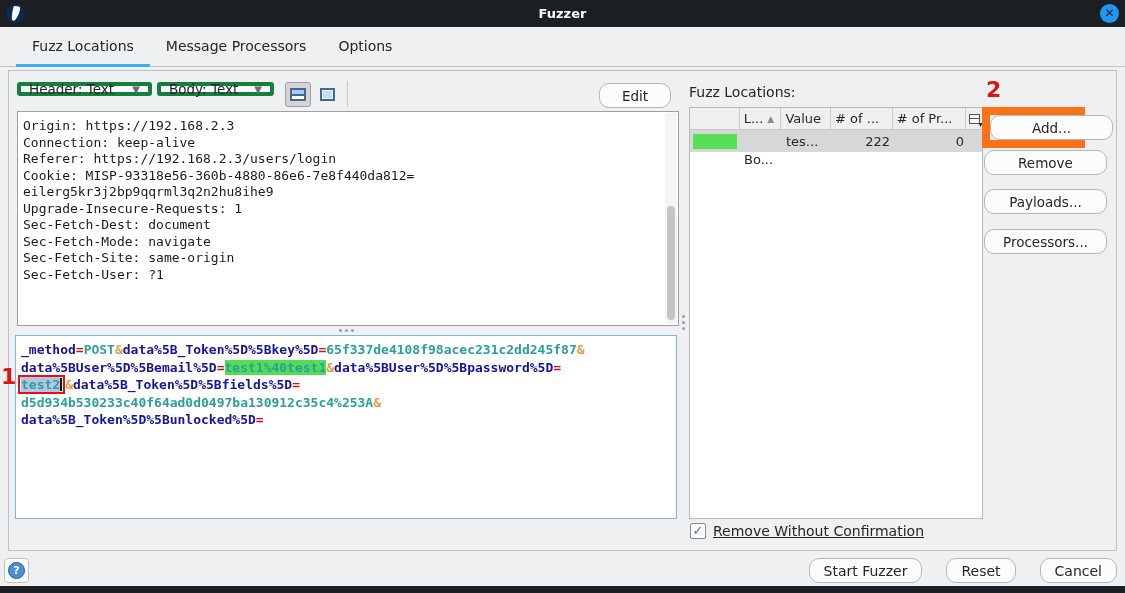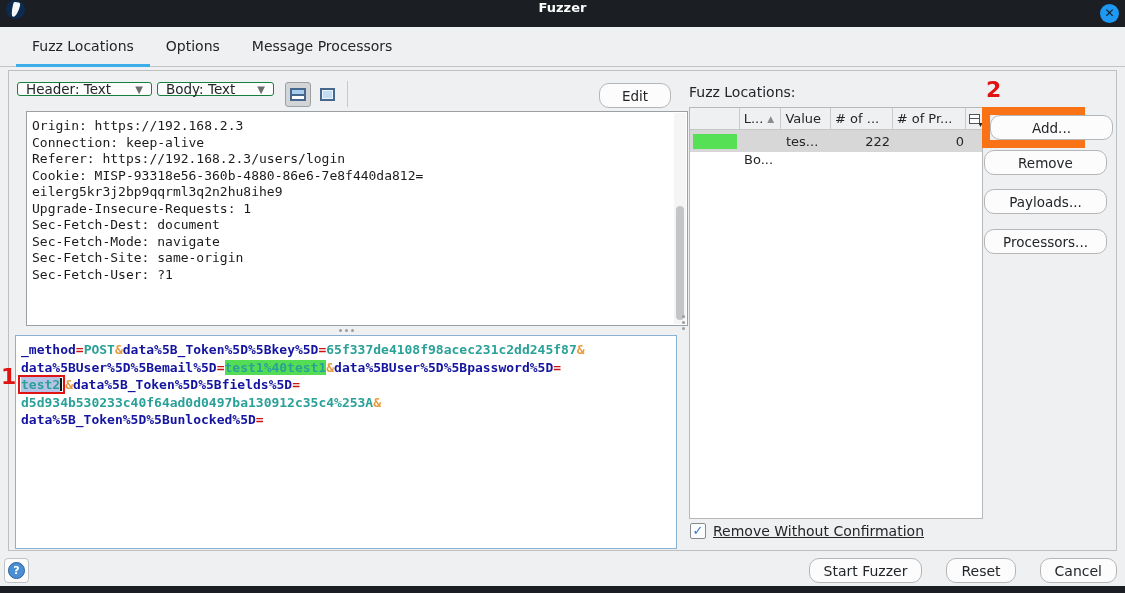--- a/index.html
+++ b/index.html
@@ -3,66 +3,66 @@
 <meta charset="utf-8">
 <style>
   * { margin:0; padding:0; box-sizing:border-box; }
   html,body { width:1125px; height:593px; }
   body {
     position:relative; background:#eff0f1; overflow:hidden;
     font-family:"DejaVu Sans","Liberation Sans",sans-serif; font-size:13px; color:#232629;
   }
   
   .titlebar { position:absolute; left:0; top:0; width:1125px; height:27px;
-    background:#1b1f24; display:flex; align-items:flex-start; }
+    background:#1b1f24; display:flex; align-items:center; }
   .app-icon { width:19px; height:19px; border-radius:50%; background:#0d2b4e; margin-left:6px;
     position:relative; overflow:hidden; flex:0 0 auto; }
   .app-icon .blade { position:absolute; left:6px; top:2px; width:7px; height:15px;
     background:#f4f6f8; border-radius:70% 30% 60% 40%/10% 20% 90% 80%; transform:rotate(14deg); }
   .win-title { position:absolute; left:0; right:0; text-align:center; color:#fcfcfc;
     font-weight:bold; font-size:13px; }
   .close-btn { position:absolute; right:6px; top:4px; width:19px; height:19px; border-radius:50%;
     background:#1d99f3; color:#16191d; font-weight:bold; font-size:12px; line-height:19px;
     text-align:center; cursor:default; }
   
   .tabbar { position:absolute; left:0; top:27px; width:1125px; height:40px; background:#eff0f1;
     border-bottom:1px solid #c1c3c5; display:flex; align-items:stretch; padding-left:16px; }
   .tab { padding:0 16px; display:flex; align-items:center; font-size:14px; color:#232629;
     border-bottom:3px solid transparent; margin-bottom:-1px; }
   .tab.active { border-bottom-color:#3daee9; }
   
   .main-panel { position:absolute; left:8px; top:70px; width:1109px; height:481px;
     border:1px solid #bdbfc1; background:#eff0f1; }
   
-  .combo { position:absolute; height:14px; background:#fcfcfc; border:1px solid #15803d;
+  .combo { position:absolute; height:14px; background:#fcfcfc; border:4px solid #15803d;
     border-radius:3px; display:flex; align-items:center; padding:0 8px; font-size:13.5px; }
   .combo .chev { margin-left:auto; color:#6a6d70; font-size:10px; padding-left:10px; }
   .tglbtn { position:absolute; top:11px; width:26px; height:25px; border-radius:3px;
     display:flex; align-items:center; justify-content:center; }
   .tglbtn.pressed { background:#d2d4d5; border:1px solid #9da0a3; }
   .icon-split { width:16px; height:13px; border:2px solid #46688f; background:#fff; position:relative; }
   .icon-split::before { content:""; position:absolute; left:0; top:0; width:12px; height:4px; background:#a9cdec; border-bottom:2px solid #46688f; }
   .icon-single { width:15px; height:13px; border:2px solid #46688f; background:#c3ddf2; box-shadow:inset 0 0 0 1px #eaf3fb; }
   .vsep { position:absolute; top:10px; width:1px; height:26px; background:#c6c8ca; }
   .btn { background:#fcfcfc; border:1px solid #b4b6b8; border-radius:10px; font-size:13.5px;
     color:#232629; text-align:center; font-family:inherit; }
   .edit-btn { position:absolute; left:590px; top:12px; width:72px; height:25px; }
   
   .textarea { position:absolute; background:#fff; font-family:"DejaVu Sans Mono","Liberation Mono",monospace; }
-  .header-area { left:17px; top:40px; width:662px; height:215px; border:1px solid #9ba0a4; overflow:hidden; }
+  .header-area { left:8px; top:40px; width:662px; height:215px; border:1px solid #9ba0a4; overflow:hidden; }
   .header-area .txt { padding:6px 4px 0 5px; font-size:13px; line-height:16.5px; color:#1b1b1b; }
   .scrollbar { position:absolute; right:1px; top:1px; bottom:1px; width:12px; background:#f5f5f5; }
   .scrollbar .thumb { position:absolute; left:2px; width:8px; top:44%; height:54%;
     background:#c3c5c6; border-radius:4px; }
   .hsplit { position:absolute; left:6px; top:255px; width:662px; height:9px;
     display:flex; align-items:center; justify-content:center; gap:3px; }
   .hsplit i, .vsplit i { width:3px; height:3px; background:#9a9da0; border-radius:50%; display:block; }
   .vsplit { position:absolute; left:669px; top:236px; width:11px; height:30px;
     display:flex; flex-direction:column; align-items:center; justify-content:center; gap:3px; }
-  .body-area { left:6px; top:264px; width:662px; height:214px; border:1px solid #89b1d3; }
+  .body-area { left:6px; top:264px; width:662px; height:184px; border:1px solid #89b1d3; }
   .body-area .txt { padding:5px 4px 0 5px; font-size:13px; line-height:17.6px; font-weight:bold; }
   .tk-name { color:#1414a0; }
   .tk-eq   { color:#c81414; }
   .tk-val  { color:#2aa198; }
   .tk-amp  { color:#e69a3c; }
   .bg-green { background:#54dd54; }
   .bg-sel   { background:#b7c3e6; }
   .red-box { display:inline-block; border:2px solid #e11212; padding:0 1px; margin:-2px 0 -2px -3px; line-height:15px; }
   .caret { display:inline-block; width:2px; height:13px; background:#111; vertical-align:-2px; }
   
@@ -111,22 +111,22 @@
 <div class="titlebar">
   <div class="app-icon">
       <div class="blade"></div>
     </div>
   <div class="win-title">Fuzzer</div>
   <div class="close-btn">✕</div>
 </div>
 
 <div class="tabbar">
     <div class="tab active">Fuzz Locations</div>
+    <div class="tab">Message Processors</div>
     <div class="tab">Options</div>
-    <div class="tab">Message Processors</div>
   </div>
 
 <div class="main-panel">
 
   <div class="combo" style="left:8px; top:11px; width:135px;">
     <span>Header: Text</span>
     <span class="chev">▼</span>
   </div>
   <div class="combo" style="left:148px; top:11px; width:117px;">
     <span>Body: Text</span>

